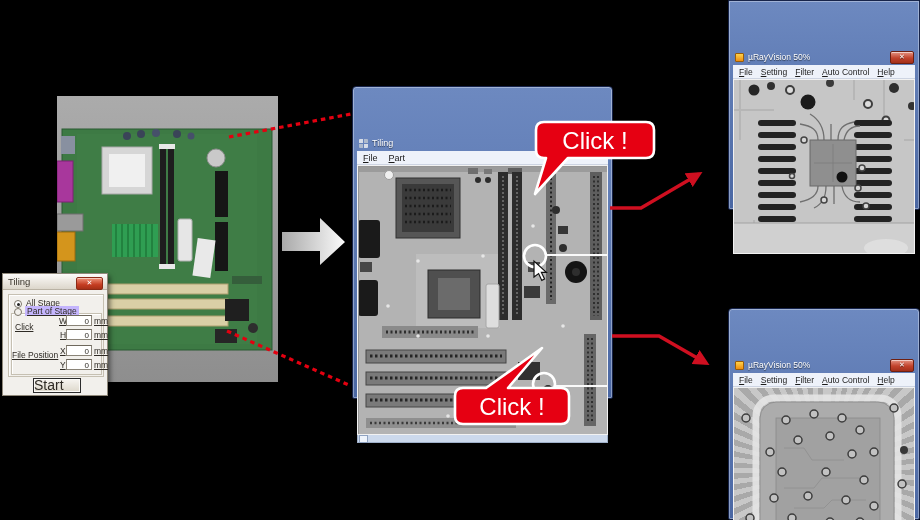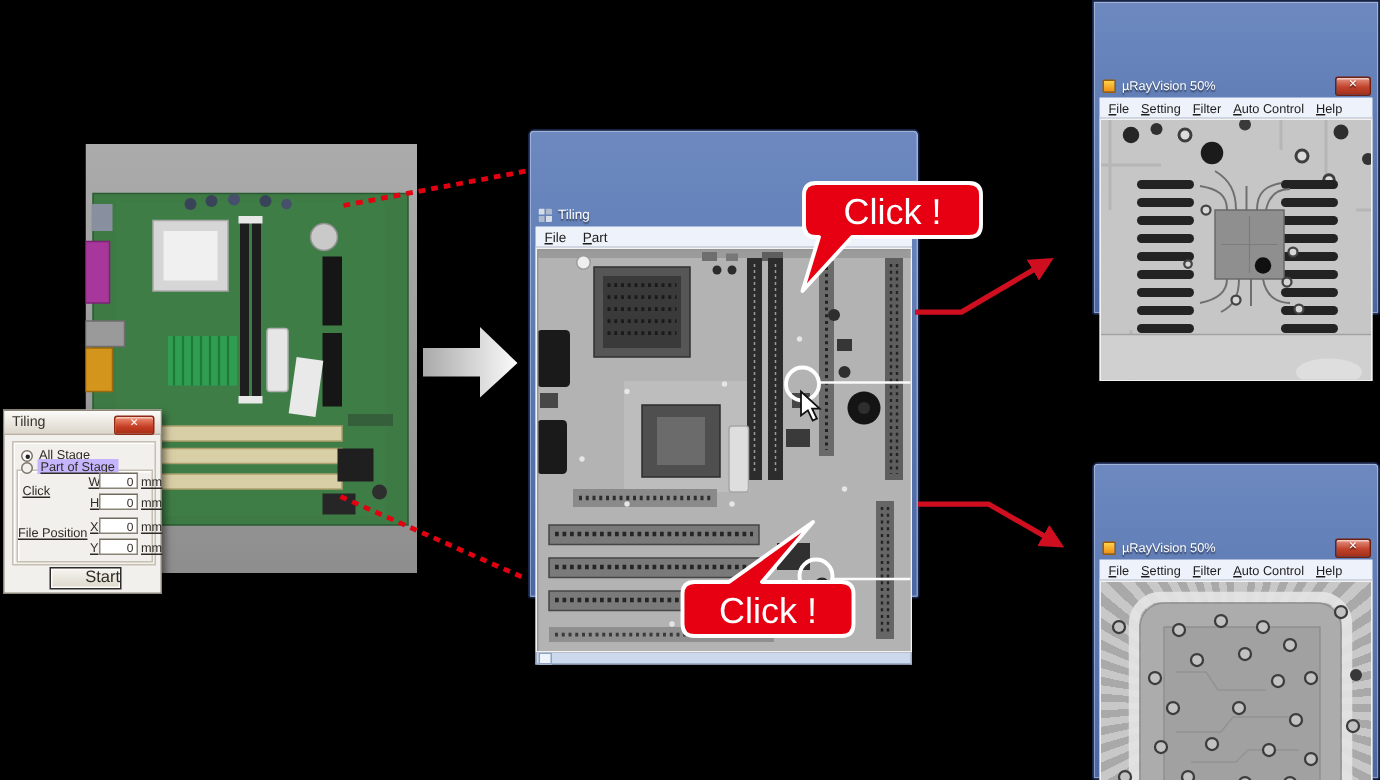--- a/index.html
+++ b/index.html
@@ -43,21 +43,21 @@
              background:linear-gradient(#f0937a,#c53d22 60%,#a52f16);color:#fff;font-size:7px;line-height:10px;
              text-align:center;box-shadow:inset 0 1px 0 rgba(255,255,255,.5);}
   .gbox{position:absolute;border:1px solid #c6c0b2;box-shadow:inset 1px 1px 0 #fff;}
   .radio{position:absolute;width:8px;height:8px;border-radius:50%;background:#fff;border:1px solid #7a7468;box-sizing:border-box;}
   .radio.sel::after{content:"";position:absolute;left:1.5px;top:1.5px;width:3px;height:3px;border-radius:50%;background:#222;}
   .dlbl{position:absolute;white-space:nowrap;text-decoration:underline;}
   .legend{background:#c4b5fd;padding:0 2px;}
   .fld{position:absolute;width:26px;height:11px;background:#fff;border:1px solid #8a8478;
        border-top-color:#6e685c;font-size:8px;text-align:right;padding:0 2px 0 0;line-height:11px;box-sizing:border-box;}
   .btn-start{position:absolute;left:30px;top:104px;width:46px;height:13px;background:linear-gradient(#f7f5f1,#ddd8cb);
-             border:1px solid #2c2c2c;box-shadow:inset 0 0 0 1px #fbfaf7;font-size:11px;text-align:right;line-height:12px;}
+             border:1px solid #2c2c2c;box-shadow:inset 0 0 0 1px #fbfaf7;font-size:14px;text-align:left;line-height:12px;}
 
   .bga-raybg{position:absolute;inset:0;background:repeating-conic-gradient(from 2deg at 50% 47%,#c8c8c8 0deg 3.5deg,#a9a9a9 3.5deg 7deg);}
 </style>
 </head>
 <body>
 
 <div id="canvas">
 
   <svg style="position:absolute;left:57px;top:96px" width="221" height="286" viewBox="0 0 221 286">
     <defs>

